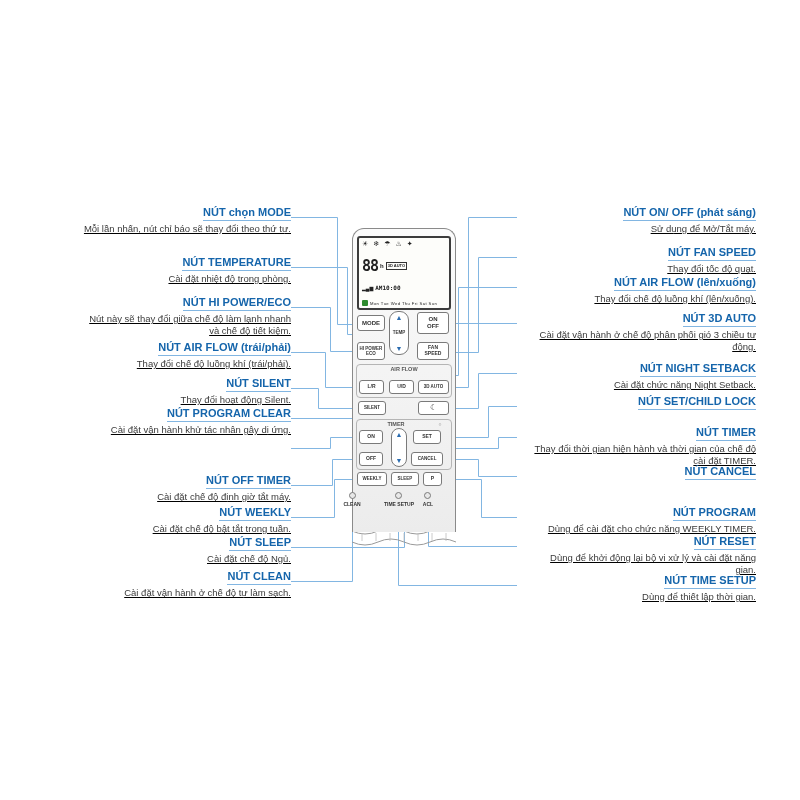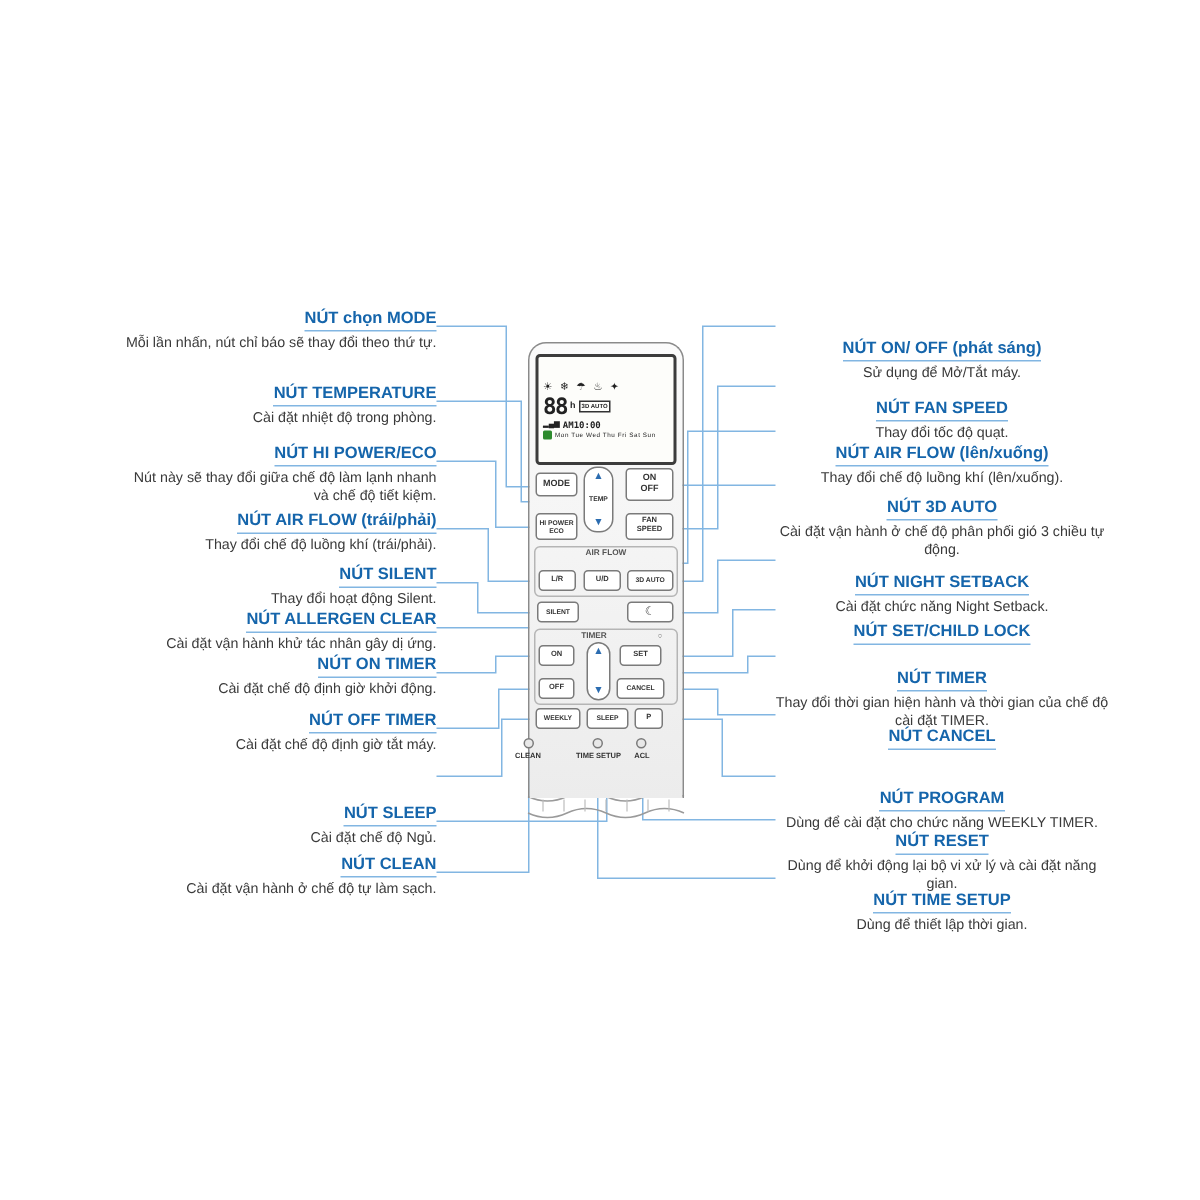--- a/index.html
+++ b/index.html
@@ -1,34 +1,34 @@
 <!DOCTYPE html>
 <html><head>
 <meta charset="utf-8">
 <style>
   html,body{margin:0;padding:0;background:#fff;}
   .page{position:relative;width:800px;height:800px;background:#fff;overflow:hidden;
         font-family:"Liberation Sans","DejaVu Sans",sans-serif;}
   svg.wires{position:absolute;left:0;top:0;pointer-events:none;}
 
   
-  .lb{position:absolute;width:212px;}
+  .lb{position:absolute;width:212px;text-decoration:underline;}
   .lb.left{left:79px;text-align:right;}
-  .lb.right{left:516px;width:224px;text-align:center;margin-top:20px;}
+  .lb.right{left:532px;width:224px;text-align:right;}
   .t{display:inline-block;font-weight:bold;font-size:11px;line-height:14px;color:#1565ab;
      border-bottom:1px solid #82b6e2;padding-bottom:1px;}
   .d{font-size:9.5px;line-height:12px;color:#3a3a3a;margin-top:2px;}
 
   
   .remote-body{position:absolute;left:352px;top:228px;width:104px;height:304px;
       box-sizing:border-box;border:1.5px solid #8a8a8a;border-bottom:none;
       border-radius:12px 12px 0 0;background:linear-gradient(#fbfbfb,#ececec);}
   .lcd{position:absolute;left:357px;top:236px;width:94px;height:74px;box-sizing:border-box;
       border:2px solid #3c3c3c;border-radius:3px;background:#fdfdfa;padding:2px 3px;
-      display:flex;flex-direction:column;justify-content:center;}
+      display:flex;flex-direction:column;justify-content:space-between;}
   .lcd-row{display:flex;align-items:center;gap:2px;color:#222;}
   .lcd-icons{font-size:7px;letter-spacing:3px;}
   .digits{font-family:"DejaVu Sans Mono",monospace;font-weight:bold;font-size:15px;letter-spacing:-1px;}
   .dunit{font-size:6px;font-weight:bold;}
   .box3d{border:1px solid #333;font-size:4px;font-weight:bold;padding:1px 1px;line-height:1;}
   .bars{font-size:5px;}
   .time{font-family:"DejaVu Sans Mono",monospace;font-size:6px;font-weight:bold;}
   .days{font-size:4.2px;letter-spacing:0.4px;white-space:nowrap;}
   .greensq{width:6px;height:6px;background:#2e8b2e;border-radius:1px;flex:0 0 auto;}
 
@@ -111,30 +111,30 @@
   </div>
   <div class="lb left" style="top:337px">
     <span class="t">NÚT AIR FLOW (trái/phải)</span>
     <div class="d">Thay đổi chế độ luồng khí (trái/phải).</div>
   </div>
   <div class="lb left" style="top:373px">
     <span class="t">NÚT SILENT</span>
     <div class="d">Thay đổi hoạt động Silent.</div>
   </div>
   <div class="lb left" style="top:403px">
-    <span class="t">NÚT ALLERGEN CLEAR</span>
+    <span class="t">NÚT PROGRAM CLEAR</span>
     <div class="d">Cài đặt vận hành khử tác nhân gây dị ứng.</div>
-  </div>
-  <div class="lb left" style="top:433px">
-    <span class="t">NÚT ON TIMER</span>
-    <div class="d">Cài đặt chế độ định giờ khởi động.</div>
   </div>
   <div class="lb left" style="top:470px">
     <span class="t">NÚT OFF TIMER</span>
     <div class="d">Cài đặt chế độ định giờ tắt máy.</div>
+  </div>
+  <div class="lb left" style="top:502px">
+    <span class="t">NÚT WEEKLY</span>
+    <div class="d">Cài đặt chế độ bật tắt trong tuần.</div>
   </div>
   <div class="lb left" style="top:532px">
     <span class="t">NÚT SLEEP</span>
     <div class="d">Cài đặt chế độ Ngủ.</div>
   </div>
   <div class="lb left" style="top:566px">
     <span class="t">NÚT CLEAN</span>
     <div class="d">Cài đặt vận hành ở chế độ tự làm sạch.</div>
   </div>
 

